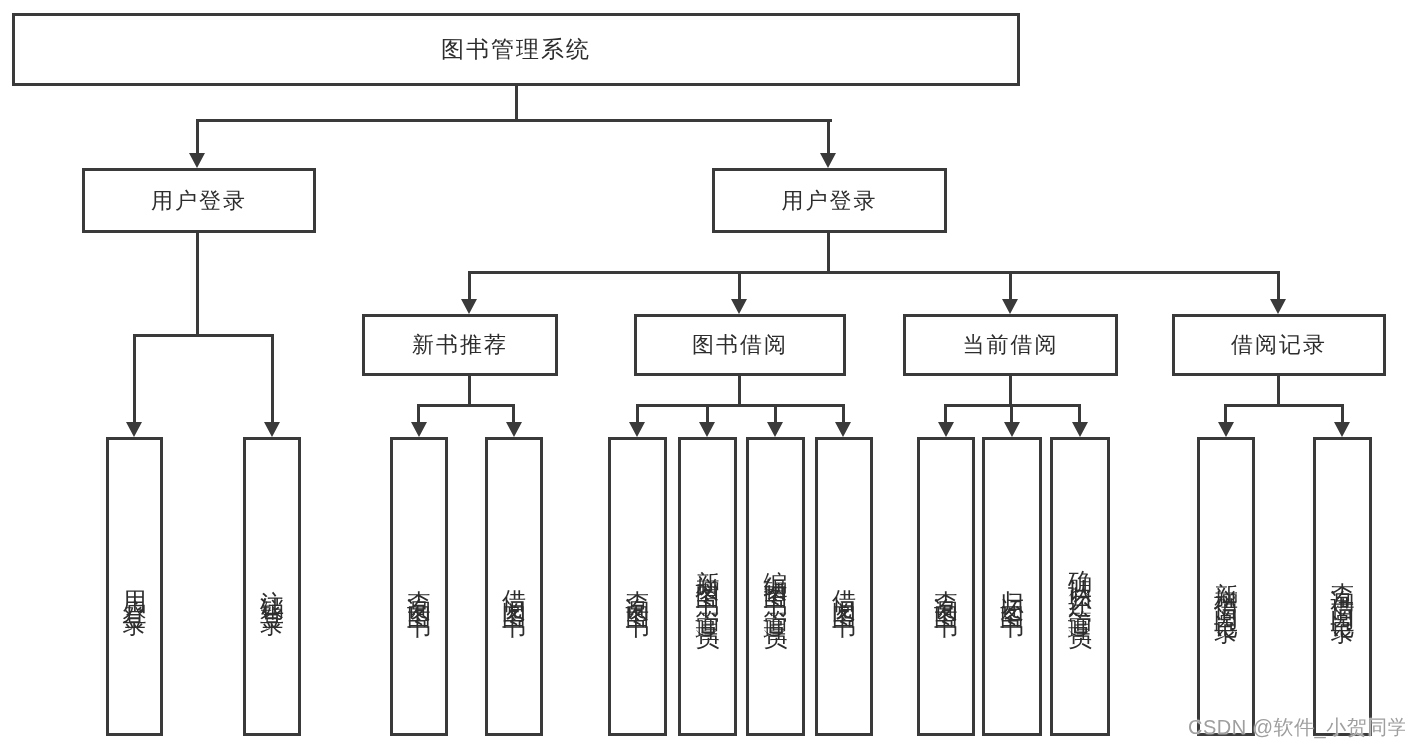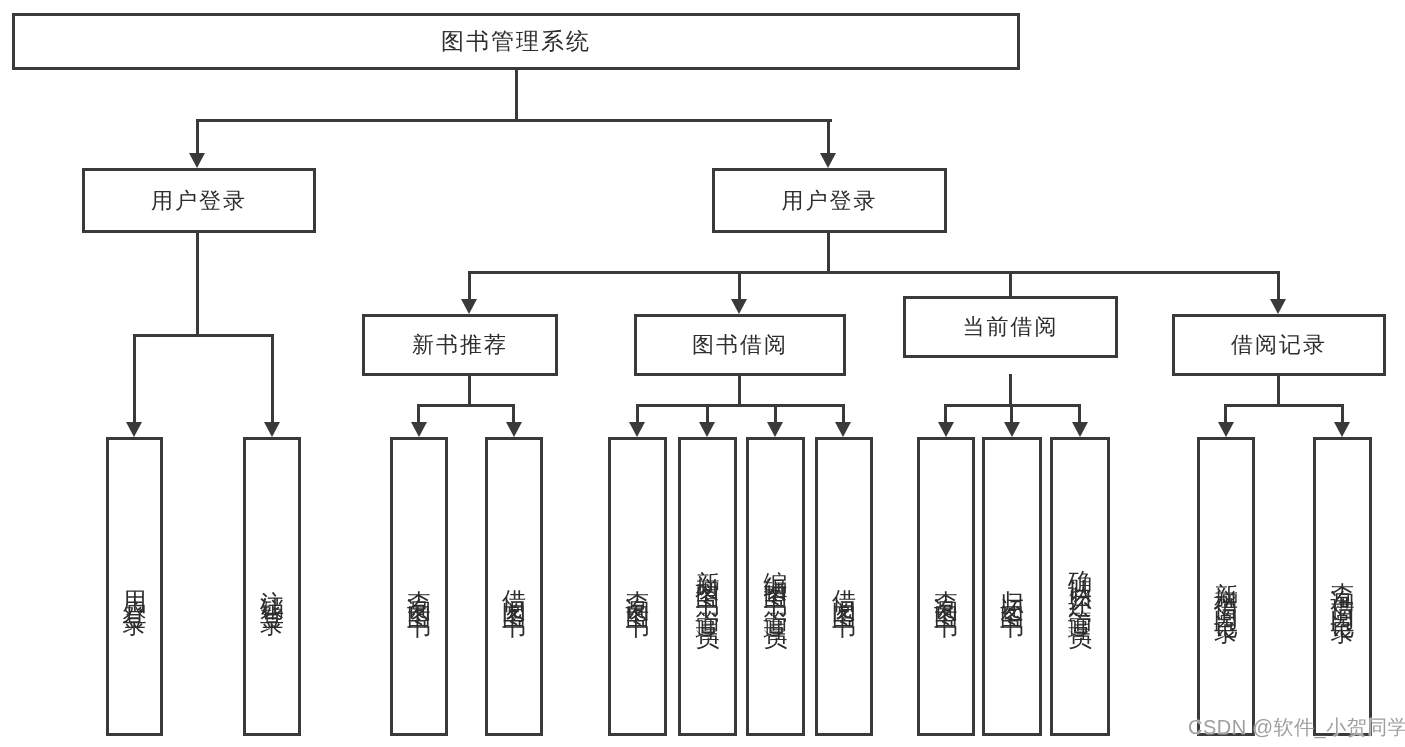--- a/index.html
+++ b/index.html
@@ -88,28 +88,28 @@
   <i class="arw" style="left:629px;top:422px"></i>
   <i class="arw" style="left:699px;top:422px"></i>
   <i class="arw" style="left:767px;top:422px"></i>
   <i class="arw" style="left:835px;top:422px"></i>
   <i class="arw" style="left:938px;top:422px"></i>
   <i class="arw" style="left:1004px;top:422px"></i>
   <i class="arw" style="left:1072px;top:422px"></i>
   <i class="arw" style="left:1218px;top:422px"></i>
   <i class="arw" style="left:1334px;top:422px"></i>
 
-  <div class="node root" style="left:12px;top:13px;width:1008px;height:57px">图书管理系统</div>
+  <div class="node root" style="left:12px;top:13px;width:1008px;height:73px">图书管理系统</div>
 
   <div class="node" style="left:82px;top:168px;width:234px;height:65px">用户登录</div>
   <div class="node" style="left:712px;top:168px;width:235px;height:65px">用户登录</div>
 
   <div class="node" style="left:362px;top:314px;width:196px;height:62px">新书推荐</div>
   <div class="node" style="left:634px;top:314px;width:212px;height:62px">图书借阅</div>
-  <div class="node" style="left:903px;top:296px;width:215px;height:62px">当前借阅</div>
+  <div class="node" style="left:903px;top:314px;width:215px;height:62px">当前借阅</div>
   <div class="node" style="left:1172px;top:314px;width:214px;height:62px">借阅记录</div>
 
   <div class="leaf" style="left:106px;top:437px;width:57px;height:299px">用户登录</div>
   <div class="leaf" style="left:243px;top:437px;width:58px;height:299px">注销登录</div>
 
   <div class="leaf" style="left:390px;top:437px;width:58px;height:299px">查询图书</div>
   <div class="leaf" style="left:485px;top:437px;width:58px;height:299px">借阅图书</div>
 
   <div class="leaf" style="left:608px;top:437px;width:59px;height:299px">查询图书</div>
   <div class="leaf" style="left:678px;top:437px;width:59px;height:299px">新增图书（管理员）</div>

